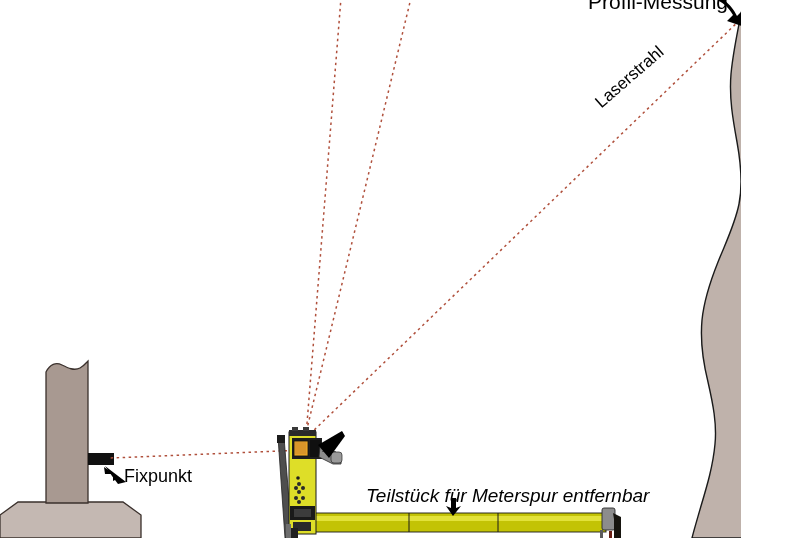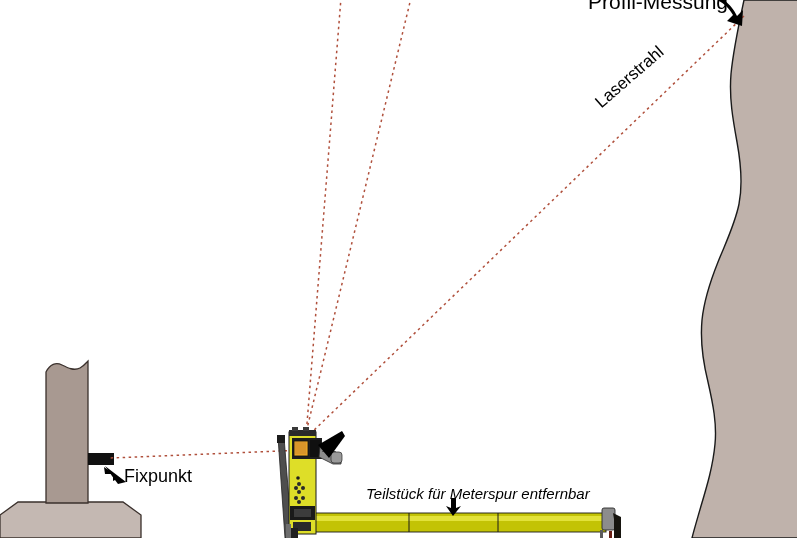--- a/index.html
+++ b/index.html
@@ -5,21 +5,21 @@
   html, body {
     margin: 0;
     padding: 0;
     background: #ffffff;
   }
   body {
     font-family: "Liberation Sans", sans-serif;
   }
   #stage {
     position: relative;
-    width: 797px;
+    width: 741px;
     height: 538px;
     background: #ffffff;
     overflow: hidden;
   }
   #scene {
     position: absolute;
     inset: 0;
     width: 807px;
     height: 538px;
   }
@@ -48,21 +48,21 @@
     font-size: 15.5px;
   }
   #label-fixpunkt {
     left: 124px;
     top: 466px;
     font-size: 18px;
   }
   #label-teilstueck {
     left: 366px;
     top: 485px;
-    font-size: 15px;
+    font-size: 19px;
     font-style: italic;
   }
 </style>
 </head>
 <body>
 
 <div id="stage">
 
   <svg id="scene" viewBox="0 0 807 538">
 

